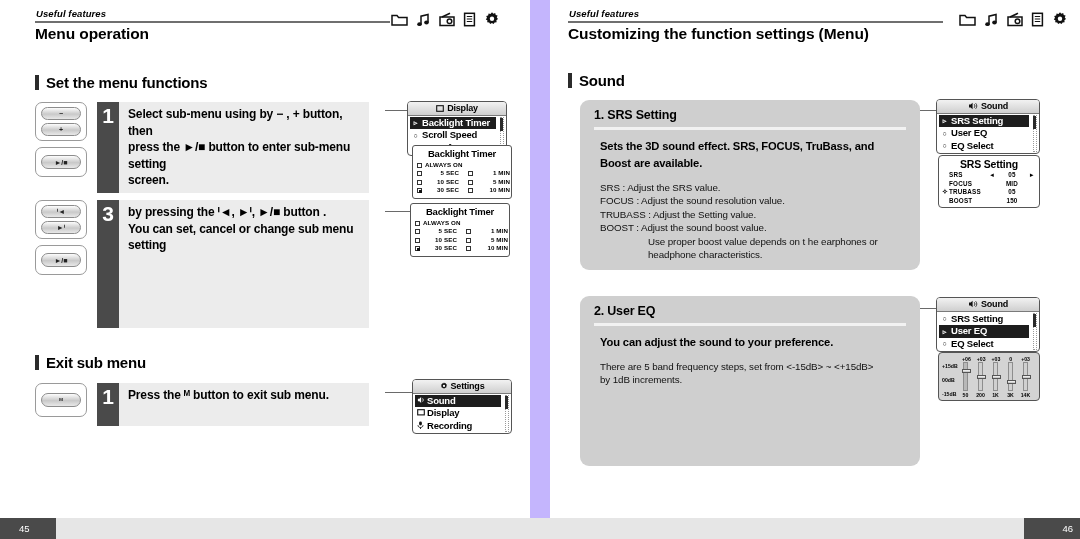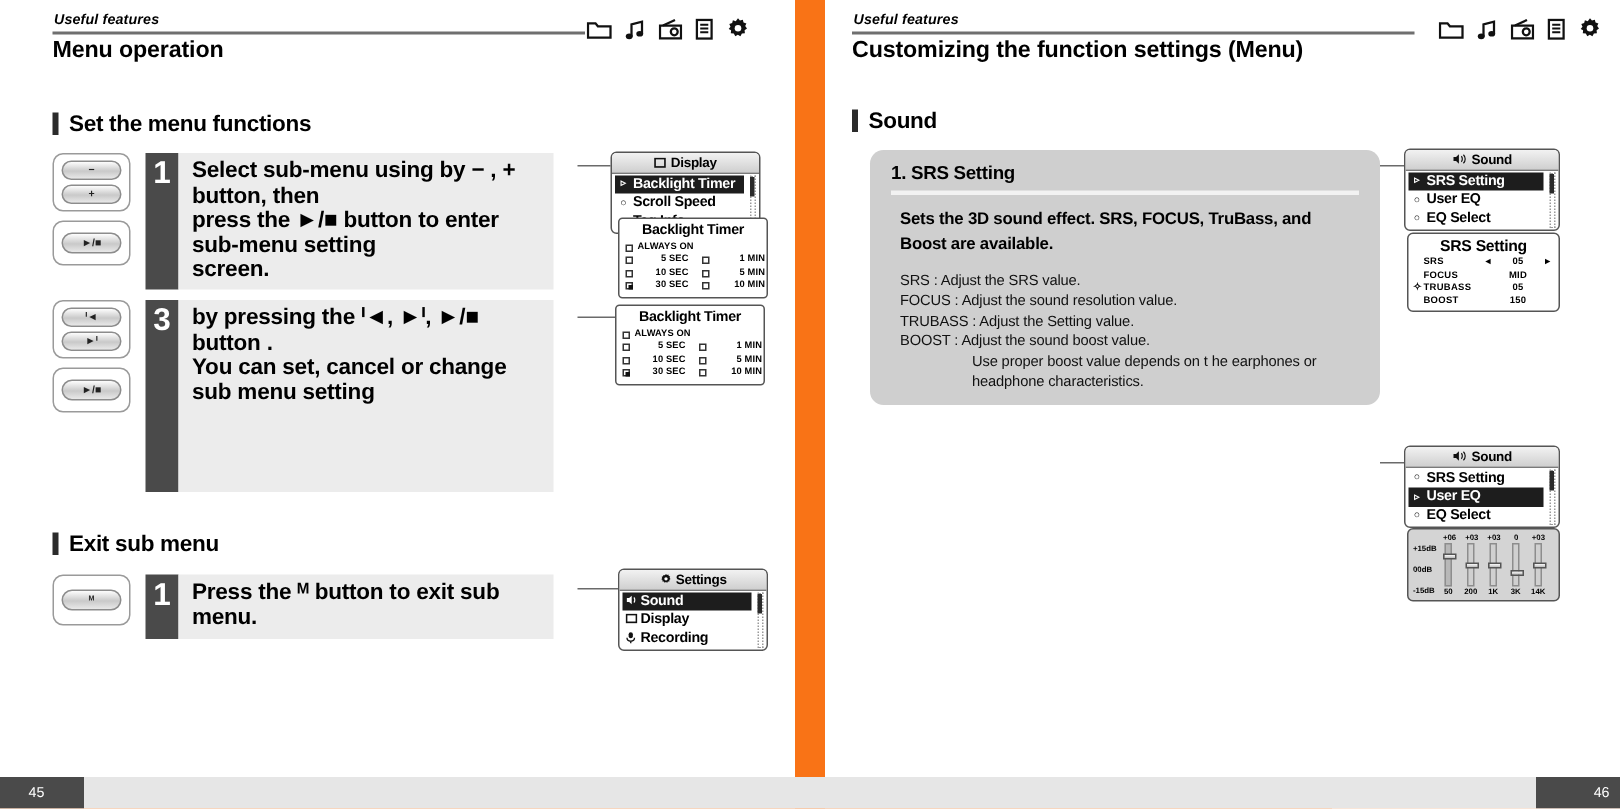--- a/index.html
+++ b/index.html
@@ -2,21 +2,21 @@
 <html><head>
 <meta charset="utf-8">
 <style>
   * { box-sizing: border-box; margin: 0; padding: 0; }
   html, body {
     width: 1080px; height: 539px;
     background: #ffffff;
     font-family: "Liberation Sans", sans-serif;
     overflow: hidden;
   }
-  .spread { position: relative; width: 888px; height: 539px; background:#f97316; }
+  .spread { position: relative; width: 888px; height: 539px; background:#c4b5fd; }
 
   
   .page { position: absolute; top: 0; height: 539px; background: #ffffff; }
   .page-left  { left: 0;   width: 530px; }
   .page-right { left: 550px; width: 530px; }
 
   
   .hdr { position: absolute; left: 35px; right: 30px; top: 8px; height: 30px; }
   .hdr-kicker {
     font-style: italic; font-weight: bold; font-size: 9.5px; color: #000;
@@ -66,21 +66,21 @@
   }
   .key.wide { width: 40px; height: 14px; }
 
   .num-badge {
     width: 22px; background: #4a4a4a; color: #fff;
     font-size: 21px; font-weight: bold; line-height: 1;
     display: flex; align-items: flex-start; justify-content: center;
     padding-top: 3px; flex: none; font-family: "Liberation Sans", sans-serif;
   }
   .step-text {
-    background: #ececec; color: #000; font-size: 15px; font-weight: bold;
+    background: #ececec; color: #000; font-size: 12px; font-weight: bold;
     line-height: 16.5px; padding: 4px 8px 4px 9px; letter-spacing: -.15px;
   }
   .step-body { display: flex; }
 
   
   .leader { position: absolute; height: 1.4px; background: #6a6a6a; }
 
   
   .lcd {
     position: absolute; background: #fff; border: 1.5px solid #555;
@@ -543,20 +543,31 @@
         <div class="srs-line">
           <span class="srs-caret"></span>
           <span class="srs-name">BOOST</span>
           <span class="srs-arrow-l" style="visibility:hidden;">◄</span>
           <span class="srs-val">150</span>
           <span class="srs-arrow-r" style="visibility:hidden;">►</span>
         </div>
       </div>
     </div>
 
+    <div class="card" style="left:30px; top:296px; width:340px; height:170px;">
+      <div class="card-title">2. User EQ</div>
+      <div class="card-rule"></div>
+      <div class="card-lead">
+        <div>You can adjust the sound to your preference.</div>
+      </div>
+      <div class="card-body">
+        <div>There are 5 band frequency steps, set from &lt;-15dB&gt; ~ &lt;+15dB&gt;</div>
+        <div>by 1dB increments.</div>
+      </div>
+    </div>
 
     <div class="leader" style="left:370px; top:308px; width:16px;"></div>
 
     <div class="lcd" style="left:386px; top:297px; width:104px;">
       <div class="lcd-title">
         <svg width="10" height="8" viewBox="0 0 10 8">
             <path d="M1 2.6h1.7L4.6.8v6.4L2.7 5.4H1z" fill="#111"></path>
             <path d="M6.2 2.2c.9.8.9 2.8 0 3.6M7.6 1.2c1.6 1.4 1.6 4.2 0 5.6" stroke="#111" stroke-width=".8" fill="none"></path>
           </svg>
         <span>Sound</span>

